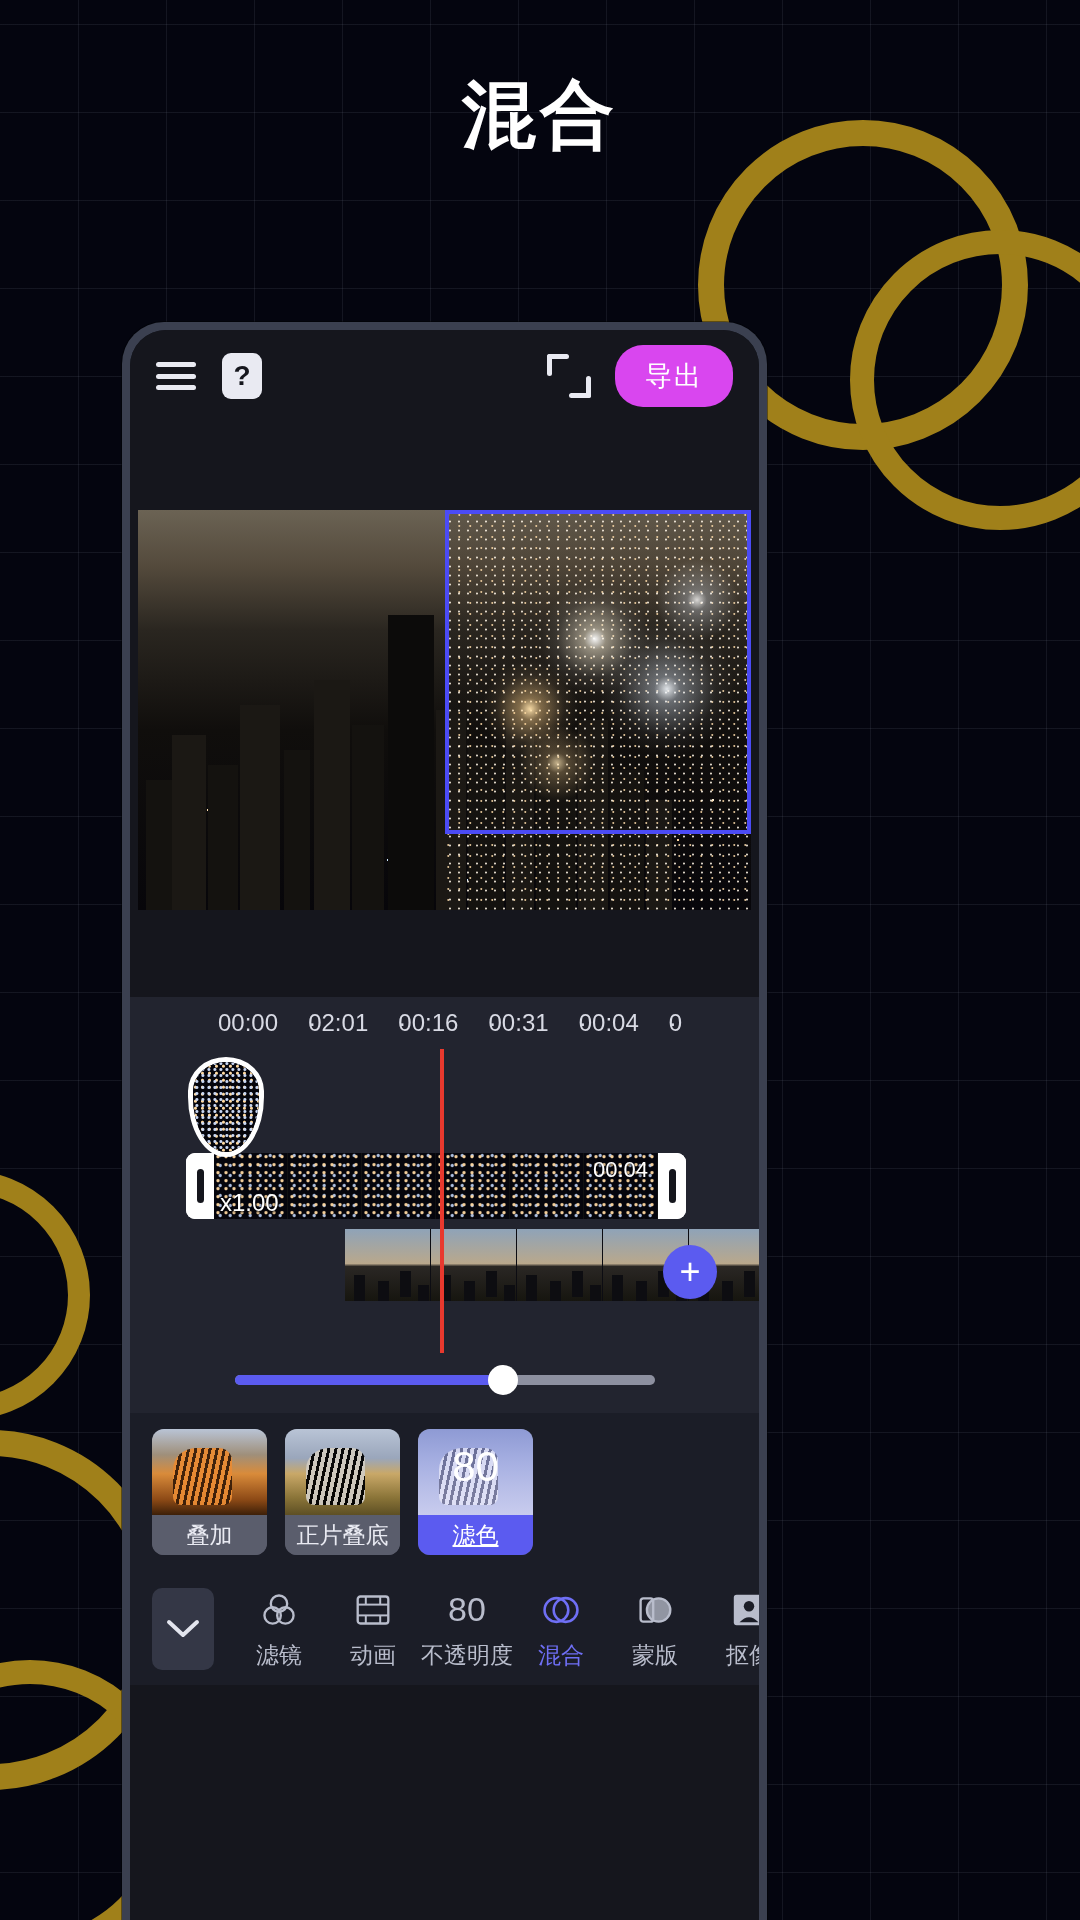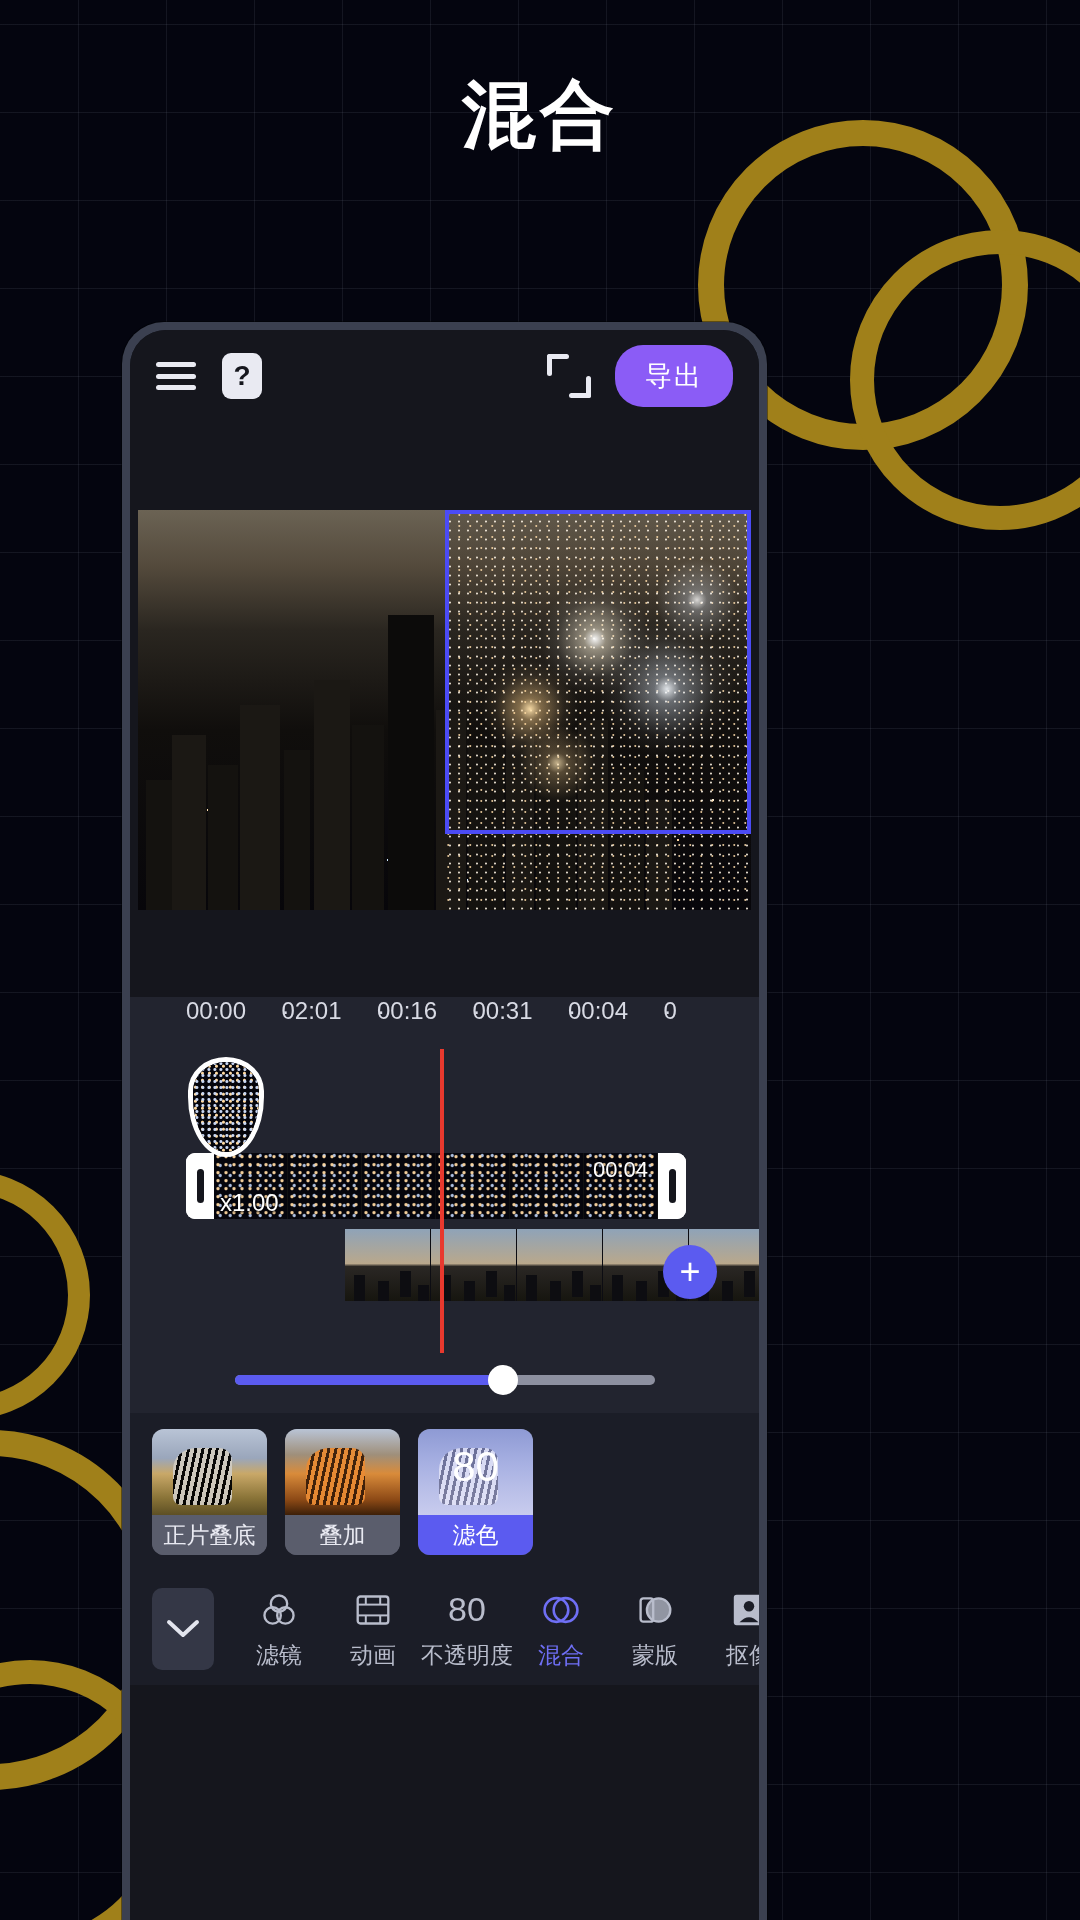--- a/index.html
+++ b/index.html
@@ -80,21 +80,21 @@
     display:flex; align-items:center; justify-content:center;
   }
   .spacer { flex: 1; }
   .crop-icon { width: 44px; height: 44px; position: relative; margin-right: 24px; }
   .crop-icon i { position:absolute; display:block; }
   .crop-icon .tl { width:22px; height:5px; background:#e9eaf2; left:0; top:0; border-radius:3px; }
   .crop-icon .tl2 { width:5px; height:22px; background:#e9eaf2; left:0; top:0; border-radius:3px; }
   .crop-icon .br { width:22px; height:5px; background:#e9eaf2; right:0; bottom:0; border-radius:3px; }
   .crop-icon .br2 { width:5px; height:22px; background:#e9eaf2; right:0; bottom:0; border-radius:3px; }
   .export-btn {
-    background: #8b5cf6; color:#fff; font-size:27px;
+    background: #d946ef; color:#fff; font-size:27px;
     padding: 13px 30px; border-radius: 28px; border:none;
     font-family: Liberation Mono, monospace; cursor:pointer; letter-spacing:2px;
   }
 
   
   .preview-wrap {
     height: 575px; background:#15161d;
     display:flex; align-items:center; justify-content:center;
     position:relative;
   }
@@ -152,22 +152,22 @@
   .redo { margin-left: 52px; }
   .play { margin-left: auto; margin-right: auto; }
   .time {
     color:#e9eaf2; font-size:30px; letter-spacing:1px;
     font-family:"Liberation Sans", sans-serif;
   }
 
   
   .timeline { background:#22242f; position:relative; padding-bottom: 6px; }
   .ruler {
-    height:52px; display:flex; 
-    color:#d8dae4; font-size:24px; padding-left:56px; gap:0px;
+    height:52px; display:flex; align-items:center;
+    color:#d8dae4; font-size:24px; padding-left:88px; gap:0px;
     white-space: nowrap; overflow:hidden;
   }
   .ruler .t { width:106px; display:inline-block; }
   .ruler .d { width:0px; }
   .tl-body { position:relative; height: 310px; }
   .thumb-bubble {
     position:absolute; left:58px; top:8px;
     width:76px; height:100px;
     border: 5px solid #fff;
     border-radius: 38px 38px 38px 38px/ 34px 34px 60px 60px;
@@ -264,21 +264,21 @@
   }
   .preset.warm .thumb { background: linear-gradient(to bottom, #b9c4d6 0%, #9f8f7a 30%, #d98b3a 52%, #8d4a16 82%, #3c1f08 100%); }
   .preset.warm .thumb .zebra { background: repeating-linear-gradient(102deg, #3a1d08 0 3px, #e88a33 3px 7px); }
   .preset.dark .thumb .zebra { background: repeating-linear-gradient(102deg, #000 0 3px, #cfcac0 3px 7px); }
   .preset .label {
     height:40px; display:flex; align-items:center; justify-content:center;
     color:#e9eaf2; font-size:23px; background:#5a5d6c;
   }
   .preset.sel .thumb { filter:none; background: linear-gradient(to bottom,#8e9ad4 0%, #a7b0e2 40%, #b9bfe8 70%, #c8ccee 100%); }
   .preset.sel .thumb .zebra { background: repeating-linear-gradient(102deg, rgba(60,60,90,.55) 0 3px, rgba(235,235,250,.75) 3px 7px); }
-  .preset.sel .label { background:#5b5bf0; color:#fff; }
+  .preset.sel .label { background:#5b5bf0; color:#fff;text-decoration:underline; }
   .preset .val {
     position:absolute; left:0; right:0; top:14px; text-align:center;
     color:#fff; font-size:42px; z-index:3;
   }
 
   
   .bottomnav {
     background:#1b1d27; display:flex; align-items:center;
     height:112px; padding: 0 0 0 22px; gap:0;
   }
@@ -425,31 +425,31 @@
 
         <div class="sliderRow">
           <div class="slider">
             <div class="fill"></div>
             <div class="knob"></div>
           </div>
         </div>
       </div>
 
       <div class="presets">
+        <div class="preset warm">
+          <div class="thumb">
+              <div class="zebra"></div>
+            </div>
+          <div class="label">叠加</div>
+        </div>
         <div class="preset dark">
           <div class="thumb">
               <div class="zebra"></div>
             </div>
           <div class="label">正片叠底</div>
-        </div>
-        <div class="preset warm">
-          <div class="thumb">
-              <div class="zebra"></div>
-            </div>
-          <div class="label">叠加</div>
         </div>
         <div class="preset sel">
           <div class="thumb">
             <div class="zebra"></div>
             <div class="val">80</div>
           </div>
           <div class="label">滤色</div>
         </div>
 
       </div>

